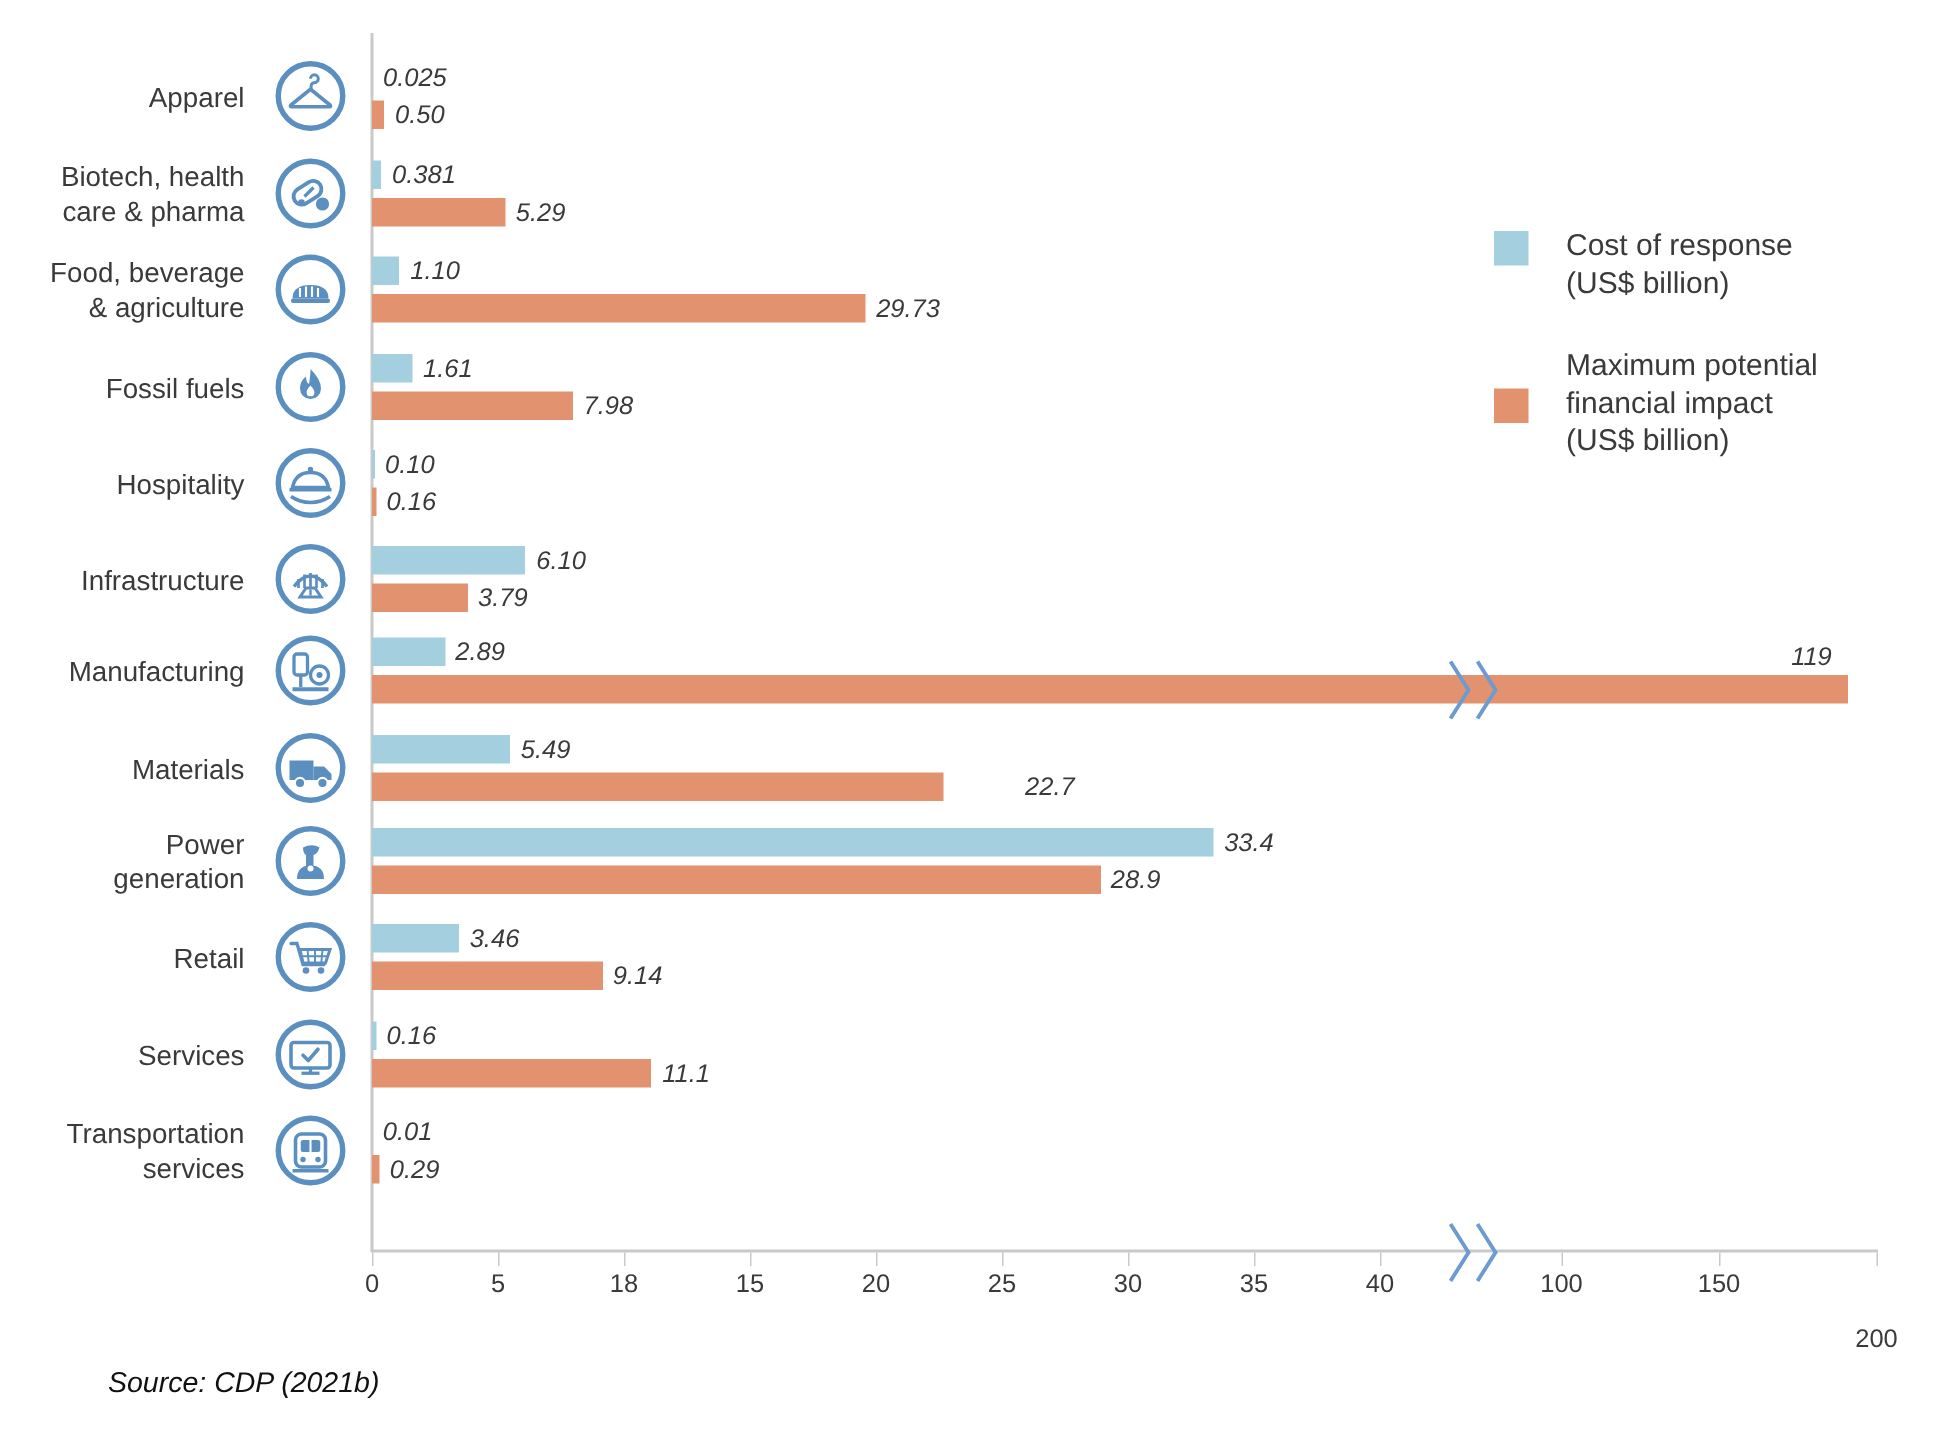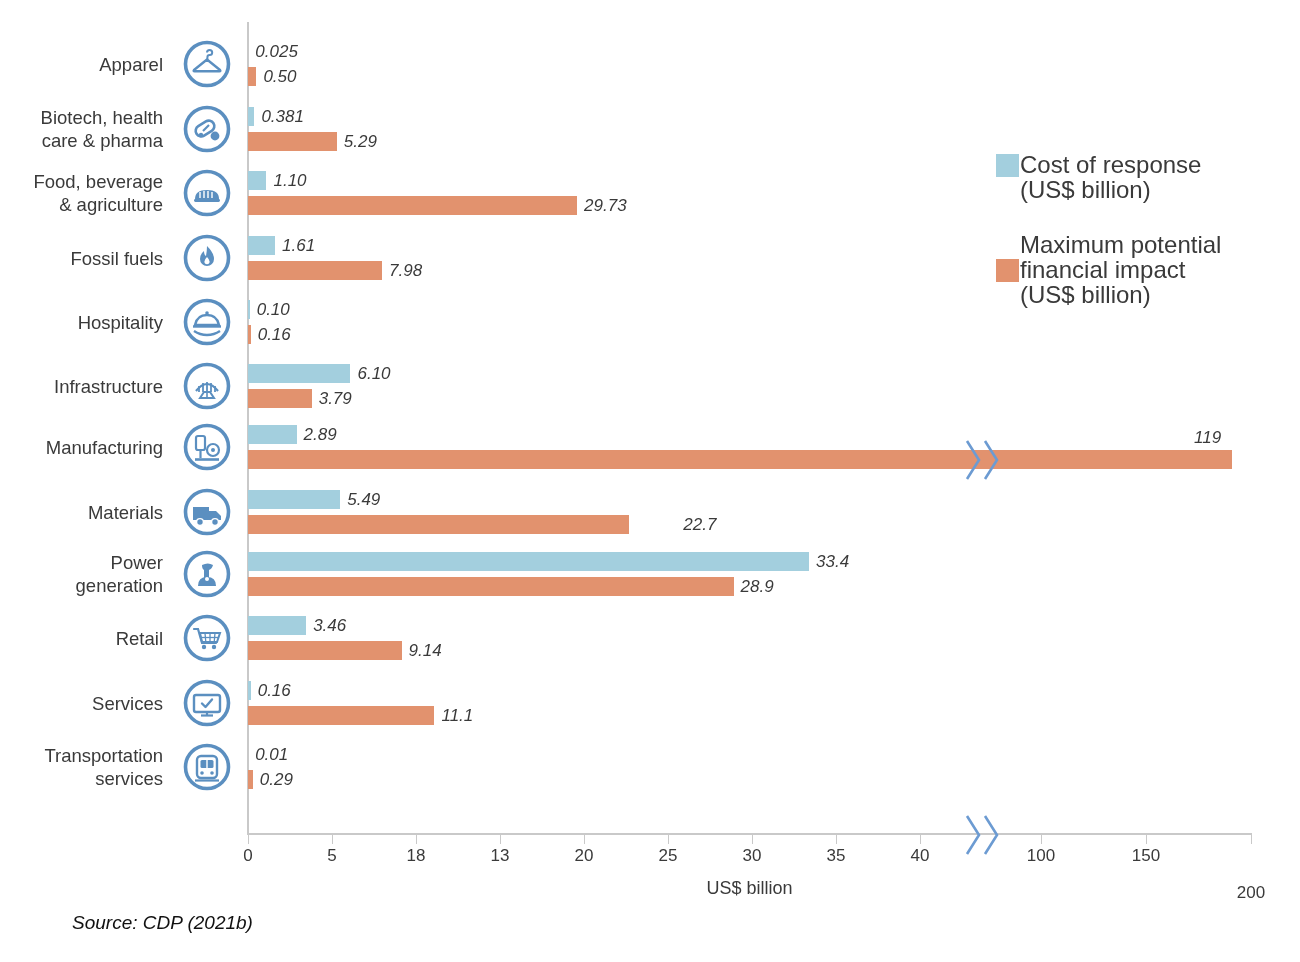--- a/index.html
+++ b/index.html
@@ -125,22 +125,22 @@
   }
   .legend-swatch {
     position: absolute;
     left: 0;
     width: 23px;
     height: 23px;
   }
   .legend-swatch.cost   { background: #a3cfde; top: 2px; }
   .legend-swatch.impact { background: #e2926e; top: 27px; }
   .legend-text {
-    margin-left: 24px;
-    font-size: 24px;
+    margin-left: 48px;
+    font-size: 20px;
     line-height: 25px;
     color: #3a3a3a;
     white-space: pre-line;
   }
 
   
   #source-note {
     position: absolute;
     left: 72px;
     top: 912px;
@@ -369,21 +369,21 @@
     </div>
 
   <div id="ticks-layer">
       <div class="tick" style="left: 248px;"></div>
       <div class="tick-label" style="left: 248px;">0</div>
       <div class="tick" style="left: 332px;"></div>
       <div class="tick-label" style="left: 332px;">5</div>
       <div class="tick" style="left: 416px;"></div>
       <div class="tick-label" style="left: 416px;">18</div>
       <div class="tick" style="left: 500px;"></div>
-      <div class="tick-label" style="left: 500px;">13</div>
+      <div class="tick-label" style="left: 500px;">15</div>
       <div class="tick" style="left: 584px;"></div>
       <div class="tick-label" style="left: 584px;">20</div>
       <div class="tick" style="left: 668px;"></div>
       <div class="tick-label" style="left: 668px;">25</div>
       <div class="tick" style="left: 752px;"></div>
       <div class="tick-label" style="left: 752px;">30</div>
       <div class="tick" style="left: 836px;"></div>
       <div class="tick-label" style="left: 836px;">35</div>
       <div class="tick" style="left: 920px;"></div>
       <div class="tick-label" style="left: 920px;">40</div>
@@ -395,21 +395,20 @@
       <div class="tick-label" style="left: 1251px; margin-top: 37px;">200</div>
     </div>
 
   <div class="axis-break" id="axis-break-marker" style="left:957px; top:812px;">
     <svg viewBox="0 0 52 46">
       <path d="M10 4 L22 23 L10 42" fill="none" stroke="#6c9bd2" stroke-width="2.6"></path>
       <path d="M28 4 L40 23 L28 42" fill="none" stroke="#6c9bd2" stroke-width="2.6"></path>
     </svg>
   </div>
 
-  <div id="axis-title">US$ billion</div>
 
   <div id="legend">
     <div class="legend-item">
       <span class="legend-swatch cost"></span>
       <div class="legend-text">Cost of response
 (US$ billion)</div>
     </div>
     <div class="legend-item" style="margin-top:30px;">
       <span class="legend-swatch impact"></span>
       <div class="legend-text">Maximum potential

